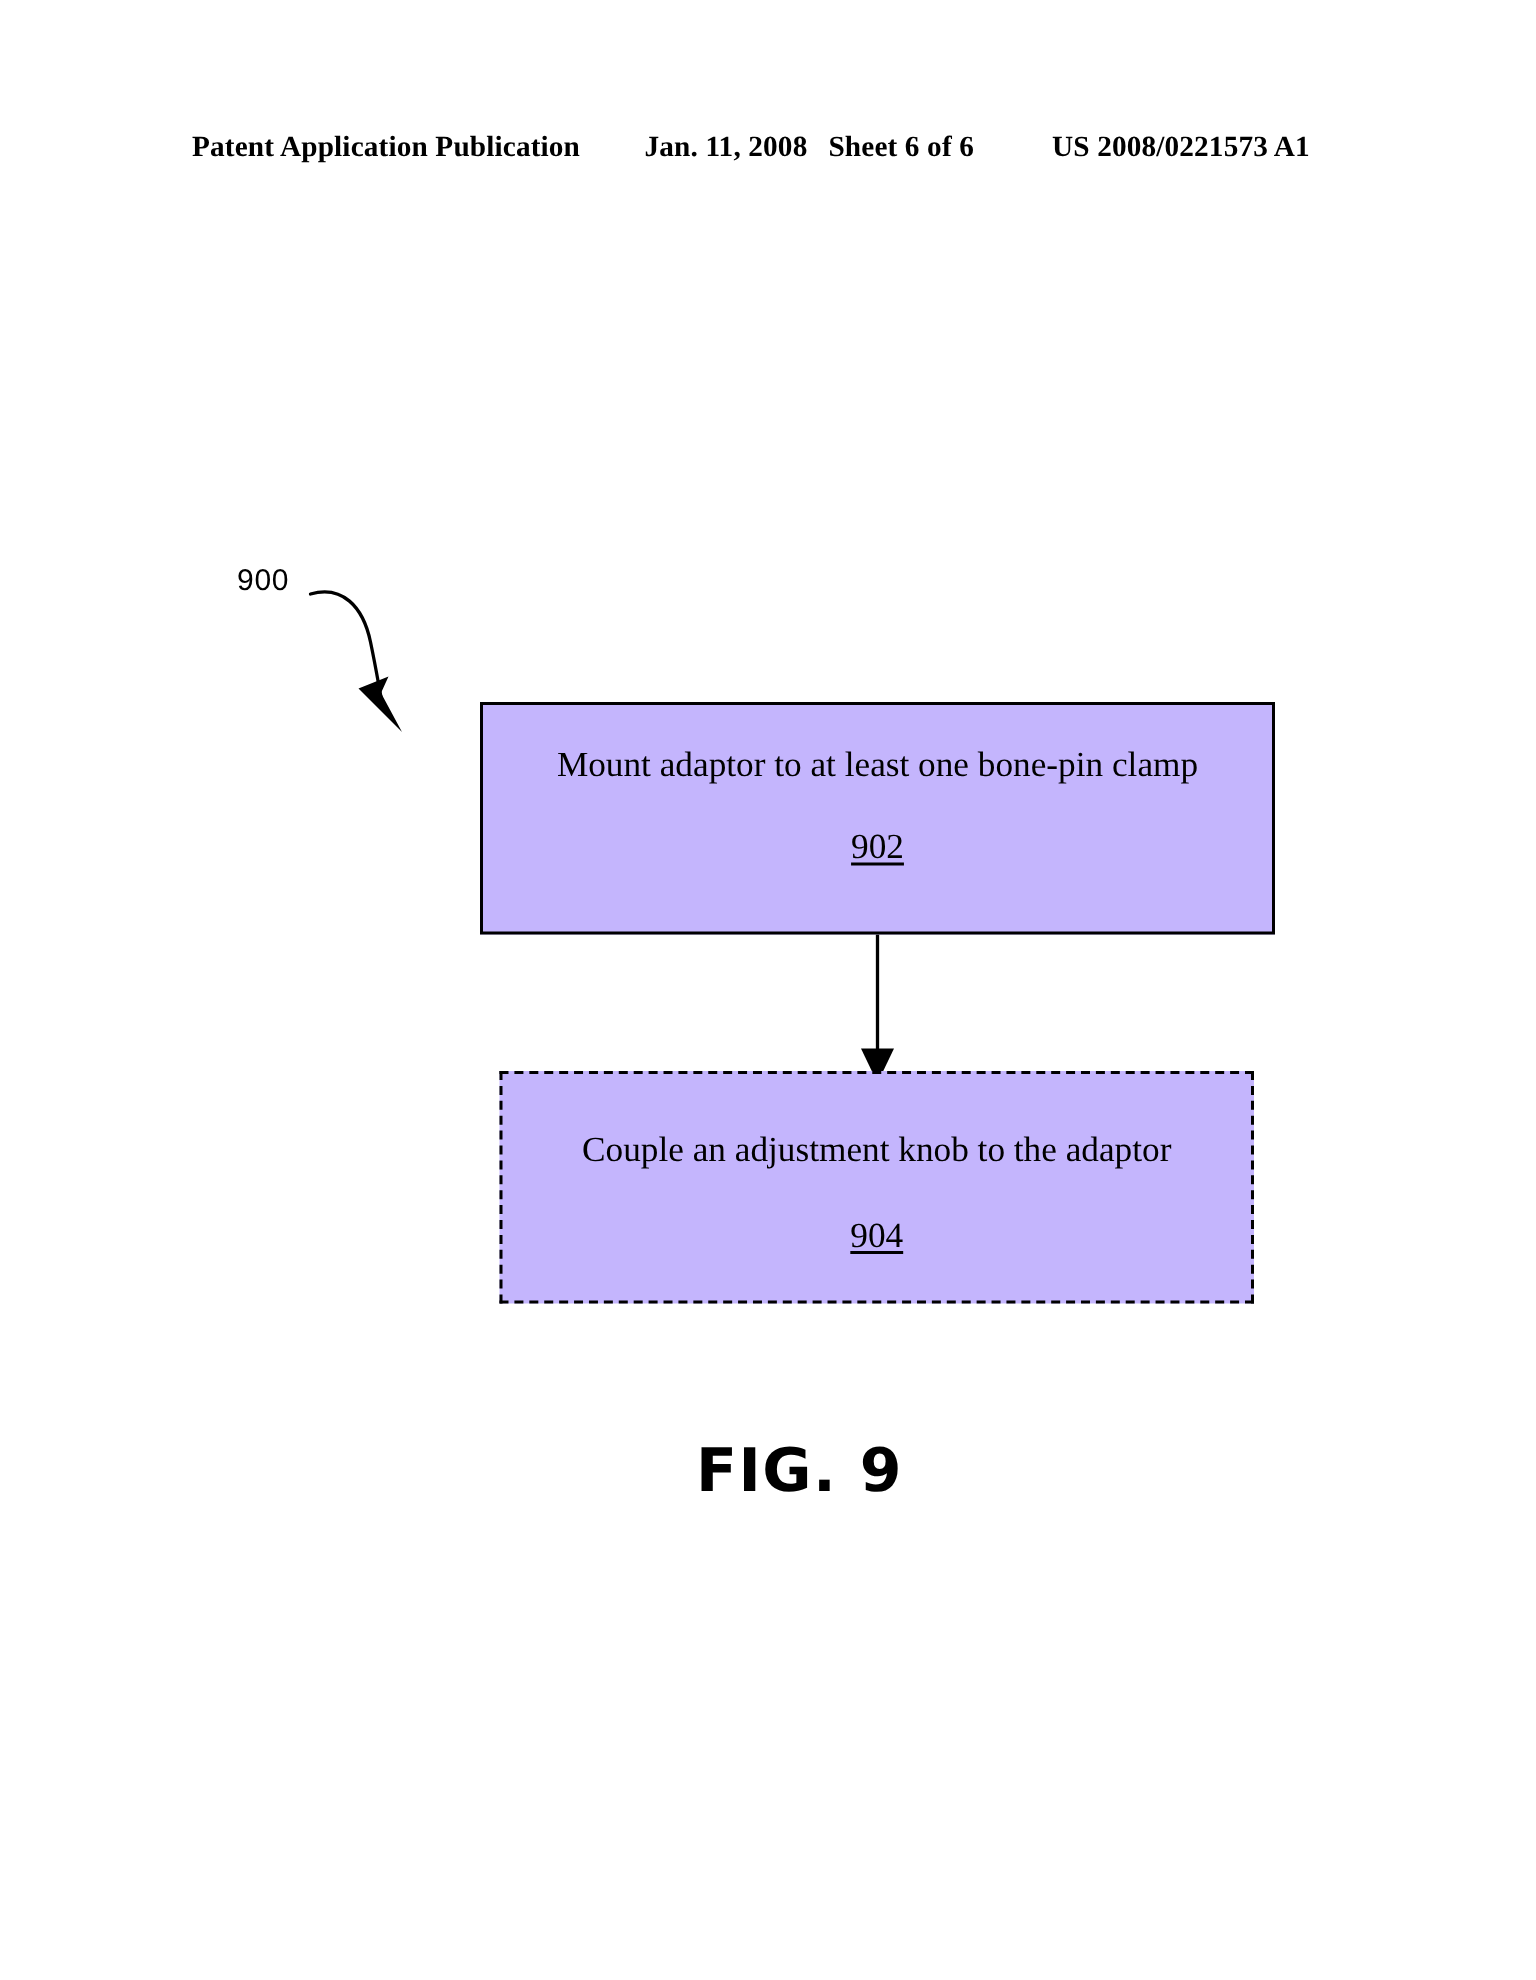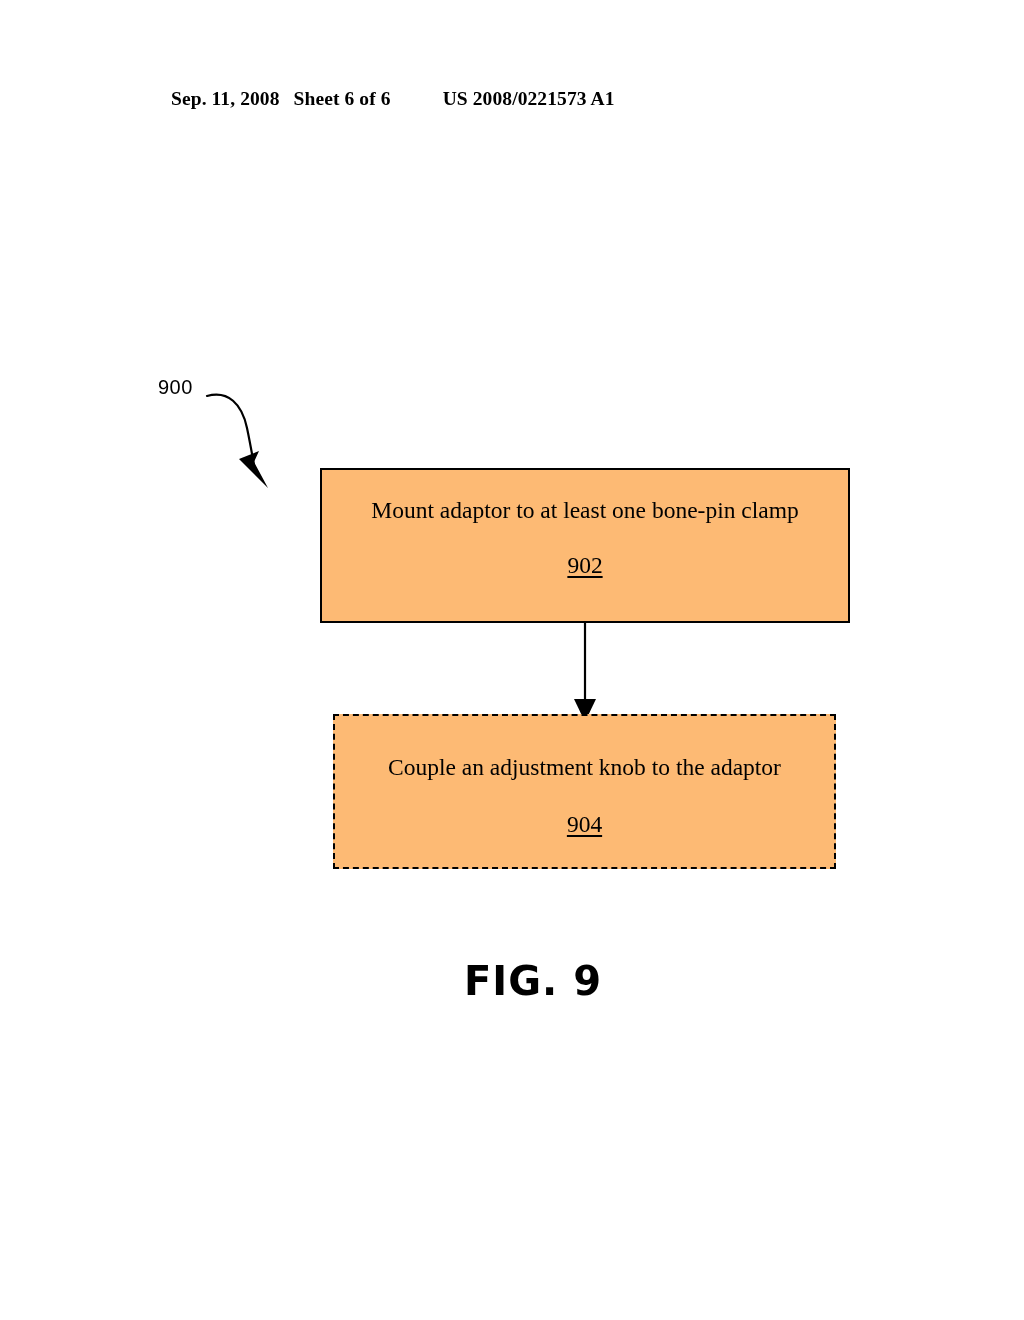--- a/index.html
+++ b/index.html
@@ -62,21 +62,21 @@
     top: 0;
     width: 1024px;
     height: 1320px;
     pointer-events: none;
   }
 
   
   .box {
     position: absolute;
     box-sizing: border-box;
-    background: #fdba74;
+    background: #c4b5fd;
     display: flex;
     flex-direction: column;
     align-items: center;
     justify-content: flex-start;
   }
   .box-solid {
     left: 320px;
     top: 468px;
     width: 530px;
     height: 155px;
@@ -130,21 +130,22 @@
     display: inline-block;
     margin-left: 42px;
   }
 </style>
 </head>
 <body>
 
 <div class="page">
 
   <div class="header">
-    <span class="hdr-date">Sep. 11, 2008</span>
+    <span class="hdr-pub">Patent Application Publication</span>
+    <span class="hdr-date">Jan. 11, 2008</span>
     <span class="hdr-sheet">Sheet 6 of 6</span>
     <span class="hdr-patnum">US 2008/0221573 A1</span>
   </div>
 
   <div class="ref-900">900</div>
 
   <svg class="overlay" viewBox="0 0 1024 1320">
 
     <g>
       <path d="M 207 396 C 228 390, 242 404, 247 428 C 251 447, 253 460, 255 470" fill="none" stroke="#000000" stroke-width="2.2" stroke-linecap="round"></path>

